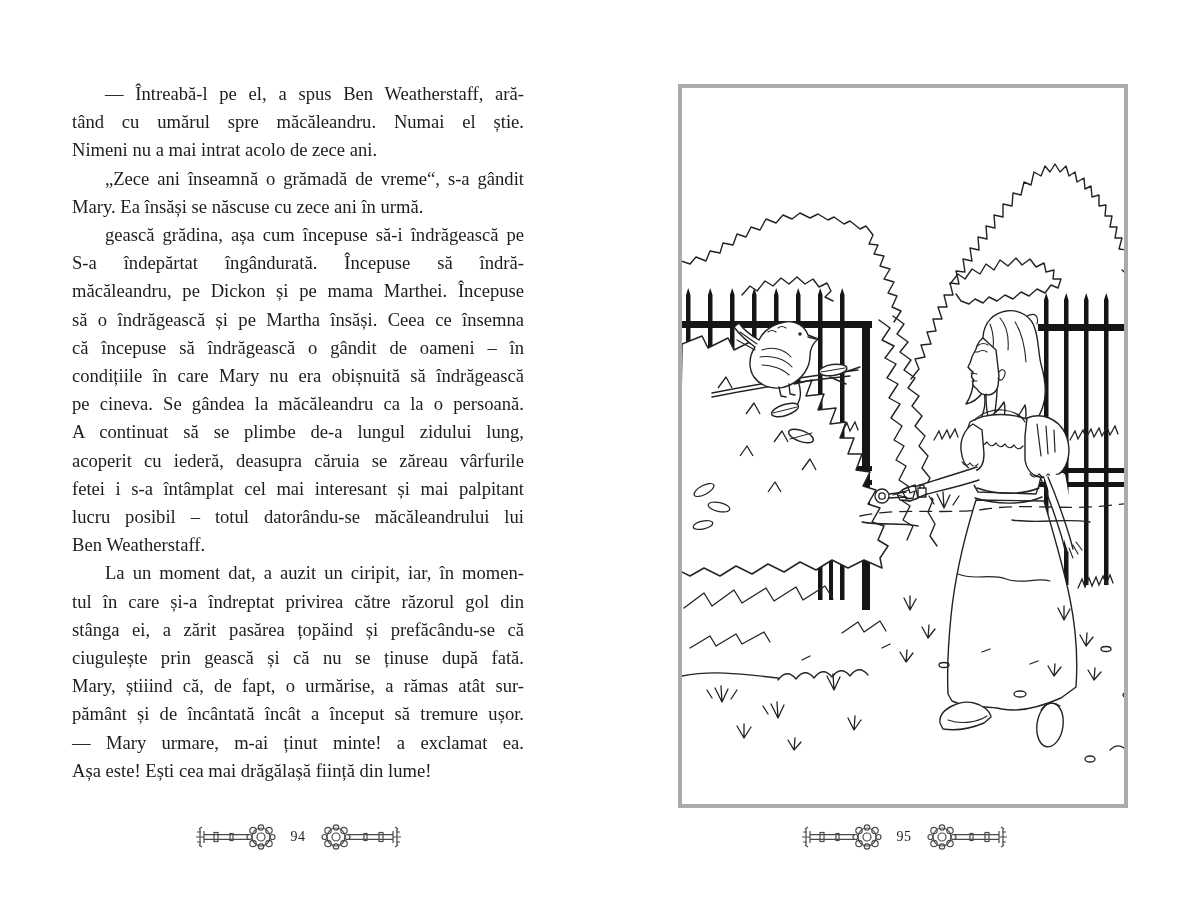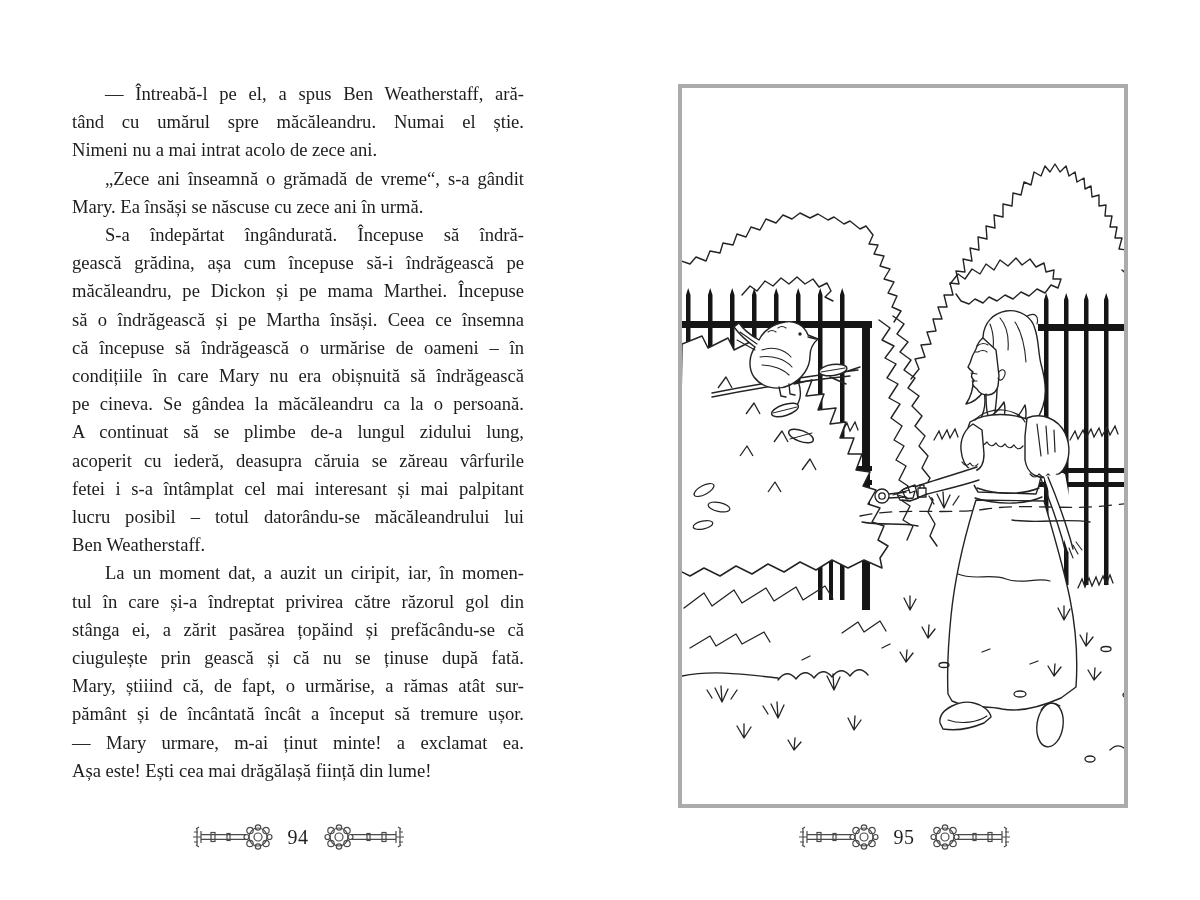--- a/index.html
+++ b/index.html
@@ -20,21 +20,21 @@
   .illustration-frame{
     position:absolute;left:0;top:84px;width:442px;height:716px;
     border:4px solid #ababab;background:#ffffff;margin:0;
   }
   .illustration-frame svg{display:block;}
   .page-footer{
     position:absolute;left:0;top:822px;width:100%;height:30px;
     display:flex;align-items:center;justify-content:center;gap:9px;
   }
   .page-number{
-    font-family:"Liberation Serif",serif;font-size:20px;color:#1f1f1f;
+    font-family:"Liberation Serif",serif;font-size:14px;color:#1f1f1f;
     letter-spacing:.5px;
   }
   .orn{flex:0 0 auto;}
 </style>
 </head>
 <body>
 
 <svg width="0" height="0" style="position:absolute" aria-hidden="true">
   <defs>
     <g id="key-orn" stroke="#4a4a4a" fill="none" stroke-width="1.2">
@@ -61,25 +61,25 @@
       <div class="para">
         <div class="line">— Întreabă-l pe el, a spus Ben Weatherstaff, ară-</div>
         <div class="line">tând cu umărul spre măcăleandru. Numai el știe.</div>
         <div class="line">Nimeni nu a mai intrat acolo de zece ani.</div>
       </div>
       <div class="para">
         <div class="line">„Zece ani înseamnă o grămadă de vreme“, s-a gândit</div>
         <div class="line">Mary. Ea însăși se născuse cu zece ani în urmă.</div>
       </div>
       <div class="para">
+        <div class="line">gească grădina, așa cum începuse să-i îndrăgească pe</div>
         <div class="line">S-a îndepărtat îngândurată. Începuse să îndră-</div>
-        <div class="line">gească grădina, așa cum începuse să-i îndrăgească pe</div>
         <div class="line">măcăleandru, pe Dickon și pe mama Marthei. Începuse</div>
         <div class="line">să o îndrăgească și pe Martha însăși. Ceea ce însemna</div>
-        <div class="line">că începuse să îndrăgească o urmărise de oameni – în</div>
+        <div class="line">că începuse să îndrăgească o gândit de oameni – în</div>
         <div class="line">condițiile în care Mary nu era obișnuită să îndrăgească</div>
         <div class="line">pe cineva. Se gândea la măcăleandru ca la o persoană.</div>
         <div class="line">A continuat să se plimbe de-a lungul zidului lung,</div>
         <div class="line">acoperit cu iederă, deasupra căruia se zăreau vârfurile</div>
         <div class="line">fetei i s-a întâmplat cel mai interesant și mai palpitant</div>
         <div class="line">lucru posibil – totul datorându-se măcăleandrului lui</div>
         <div class="line">Ben Weatherstaff.</div>
       </div>
       <div class="para">
         <div class="line">La un moment dat, a auzit un ciripit, iar, în momen-</div>

